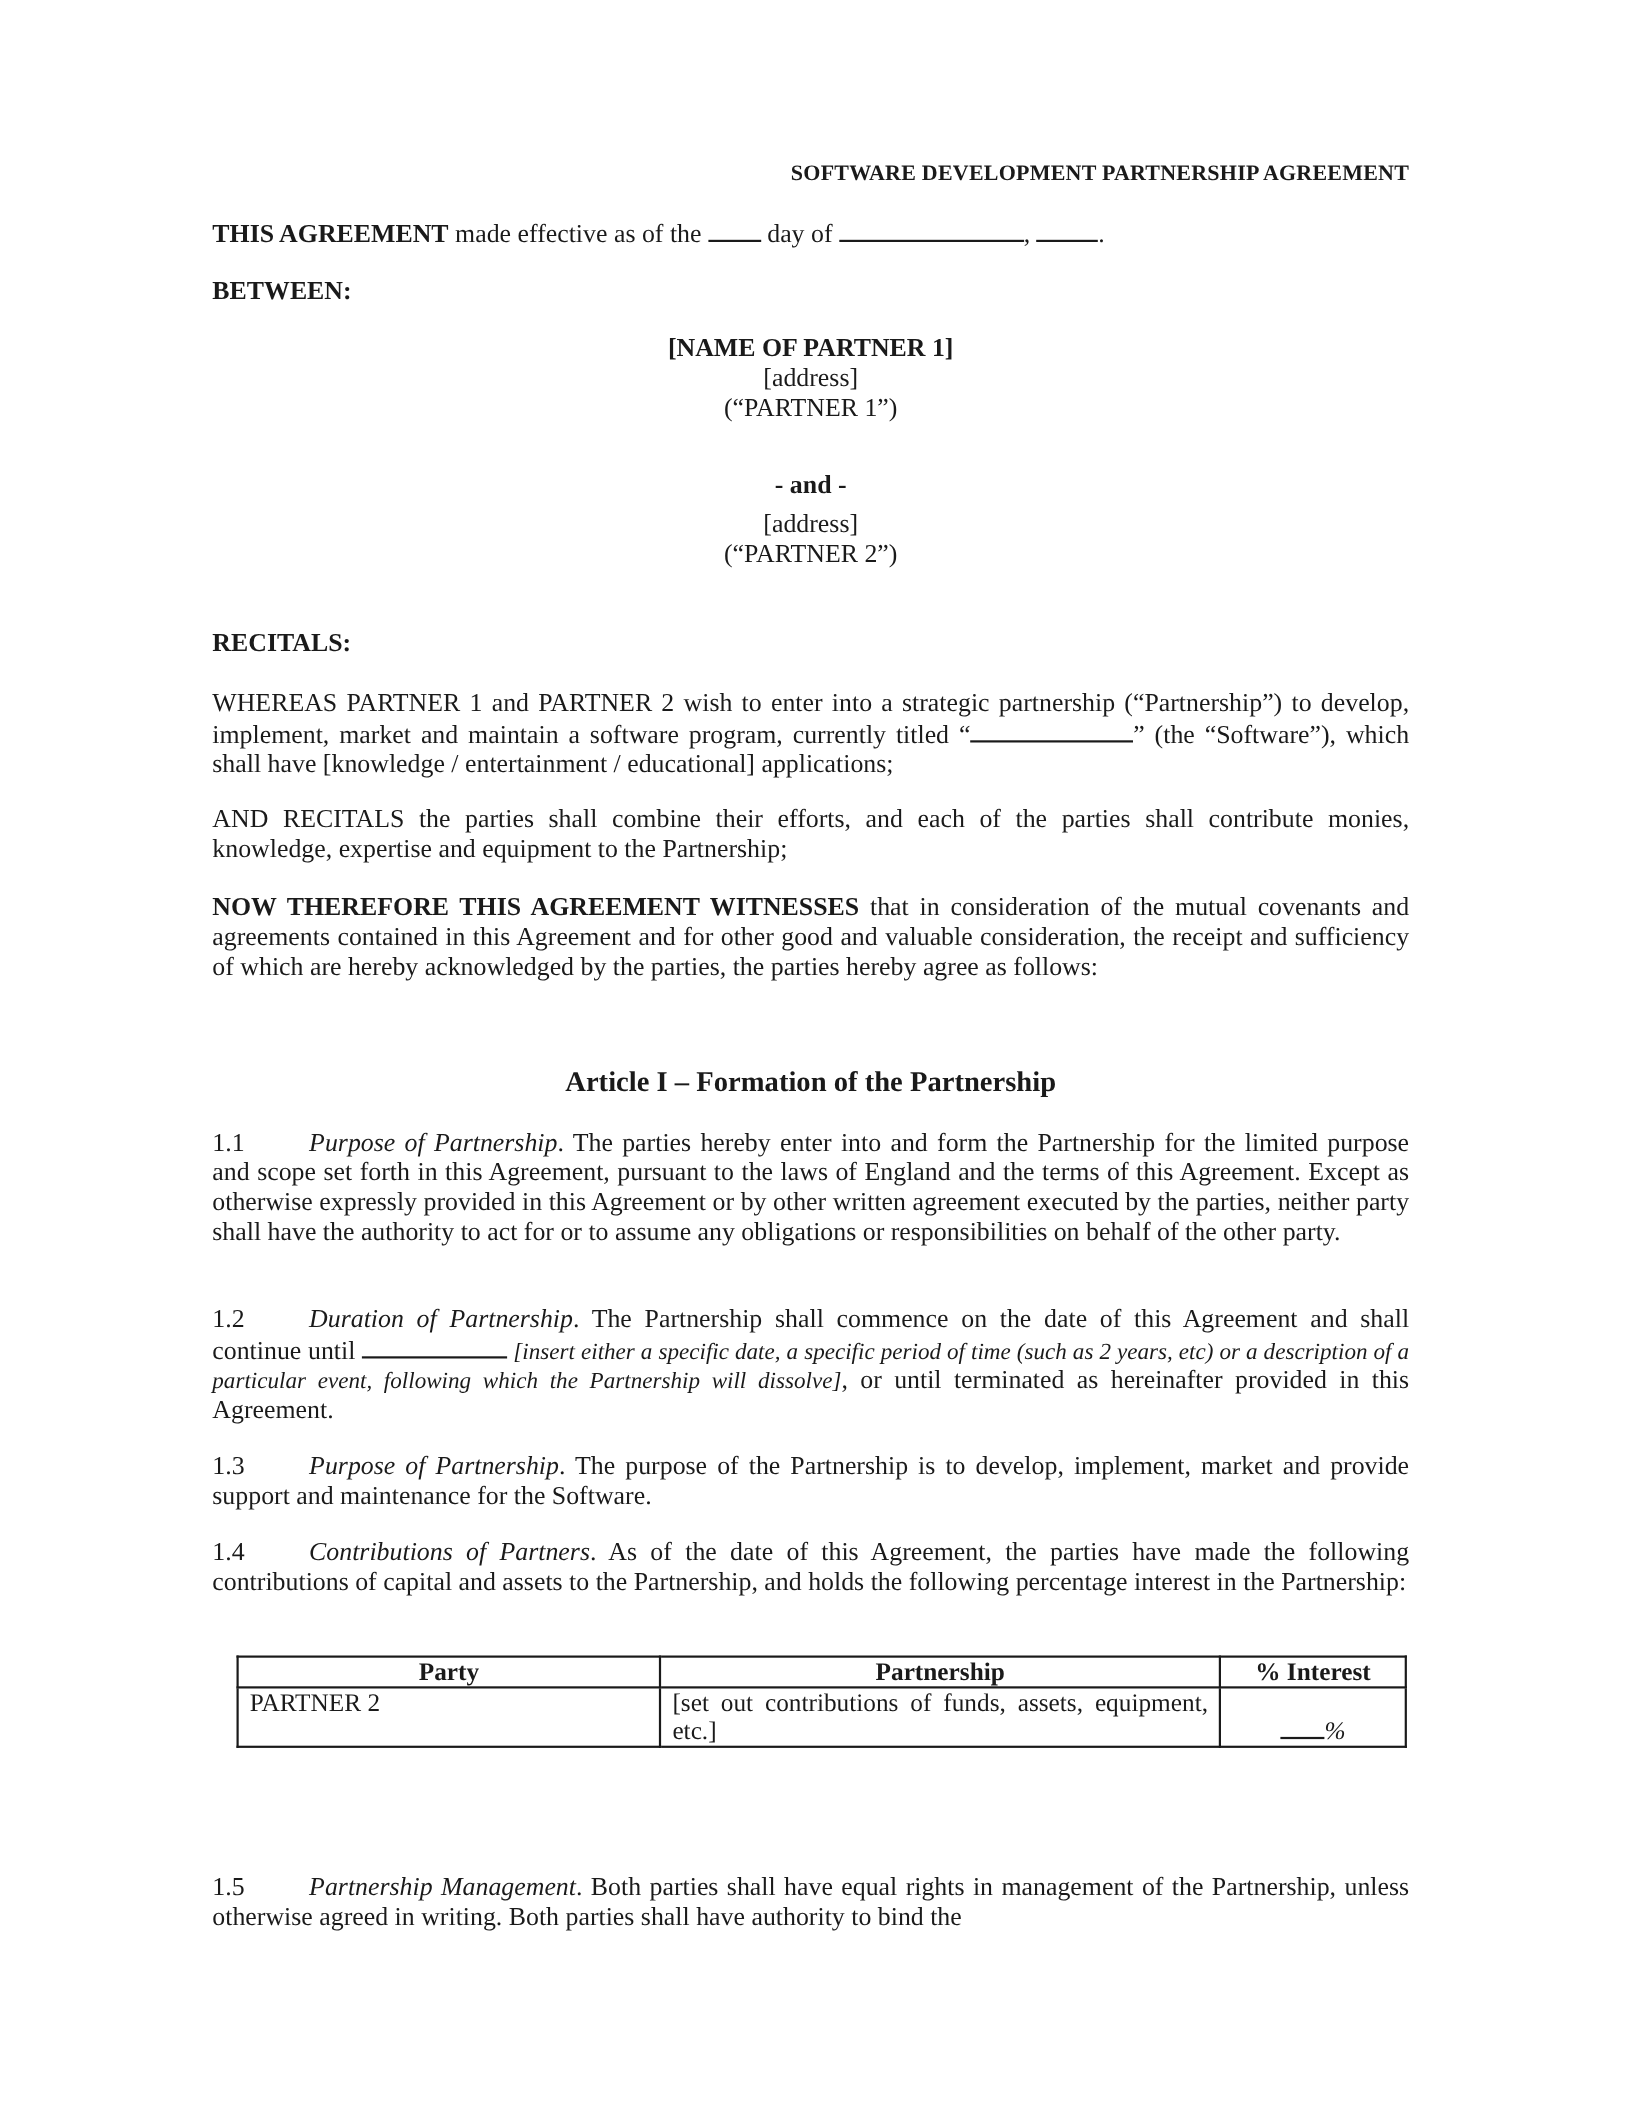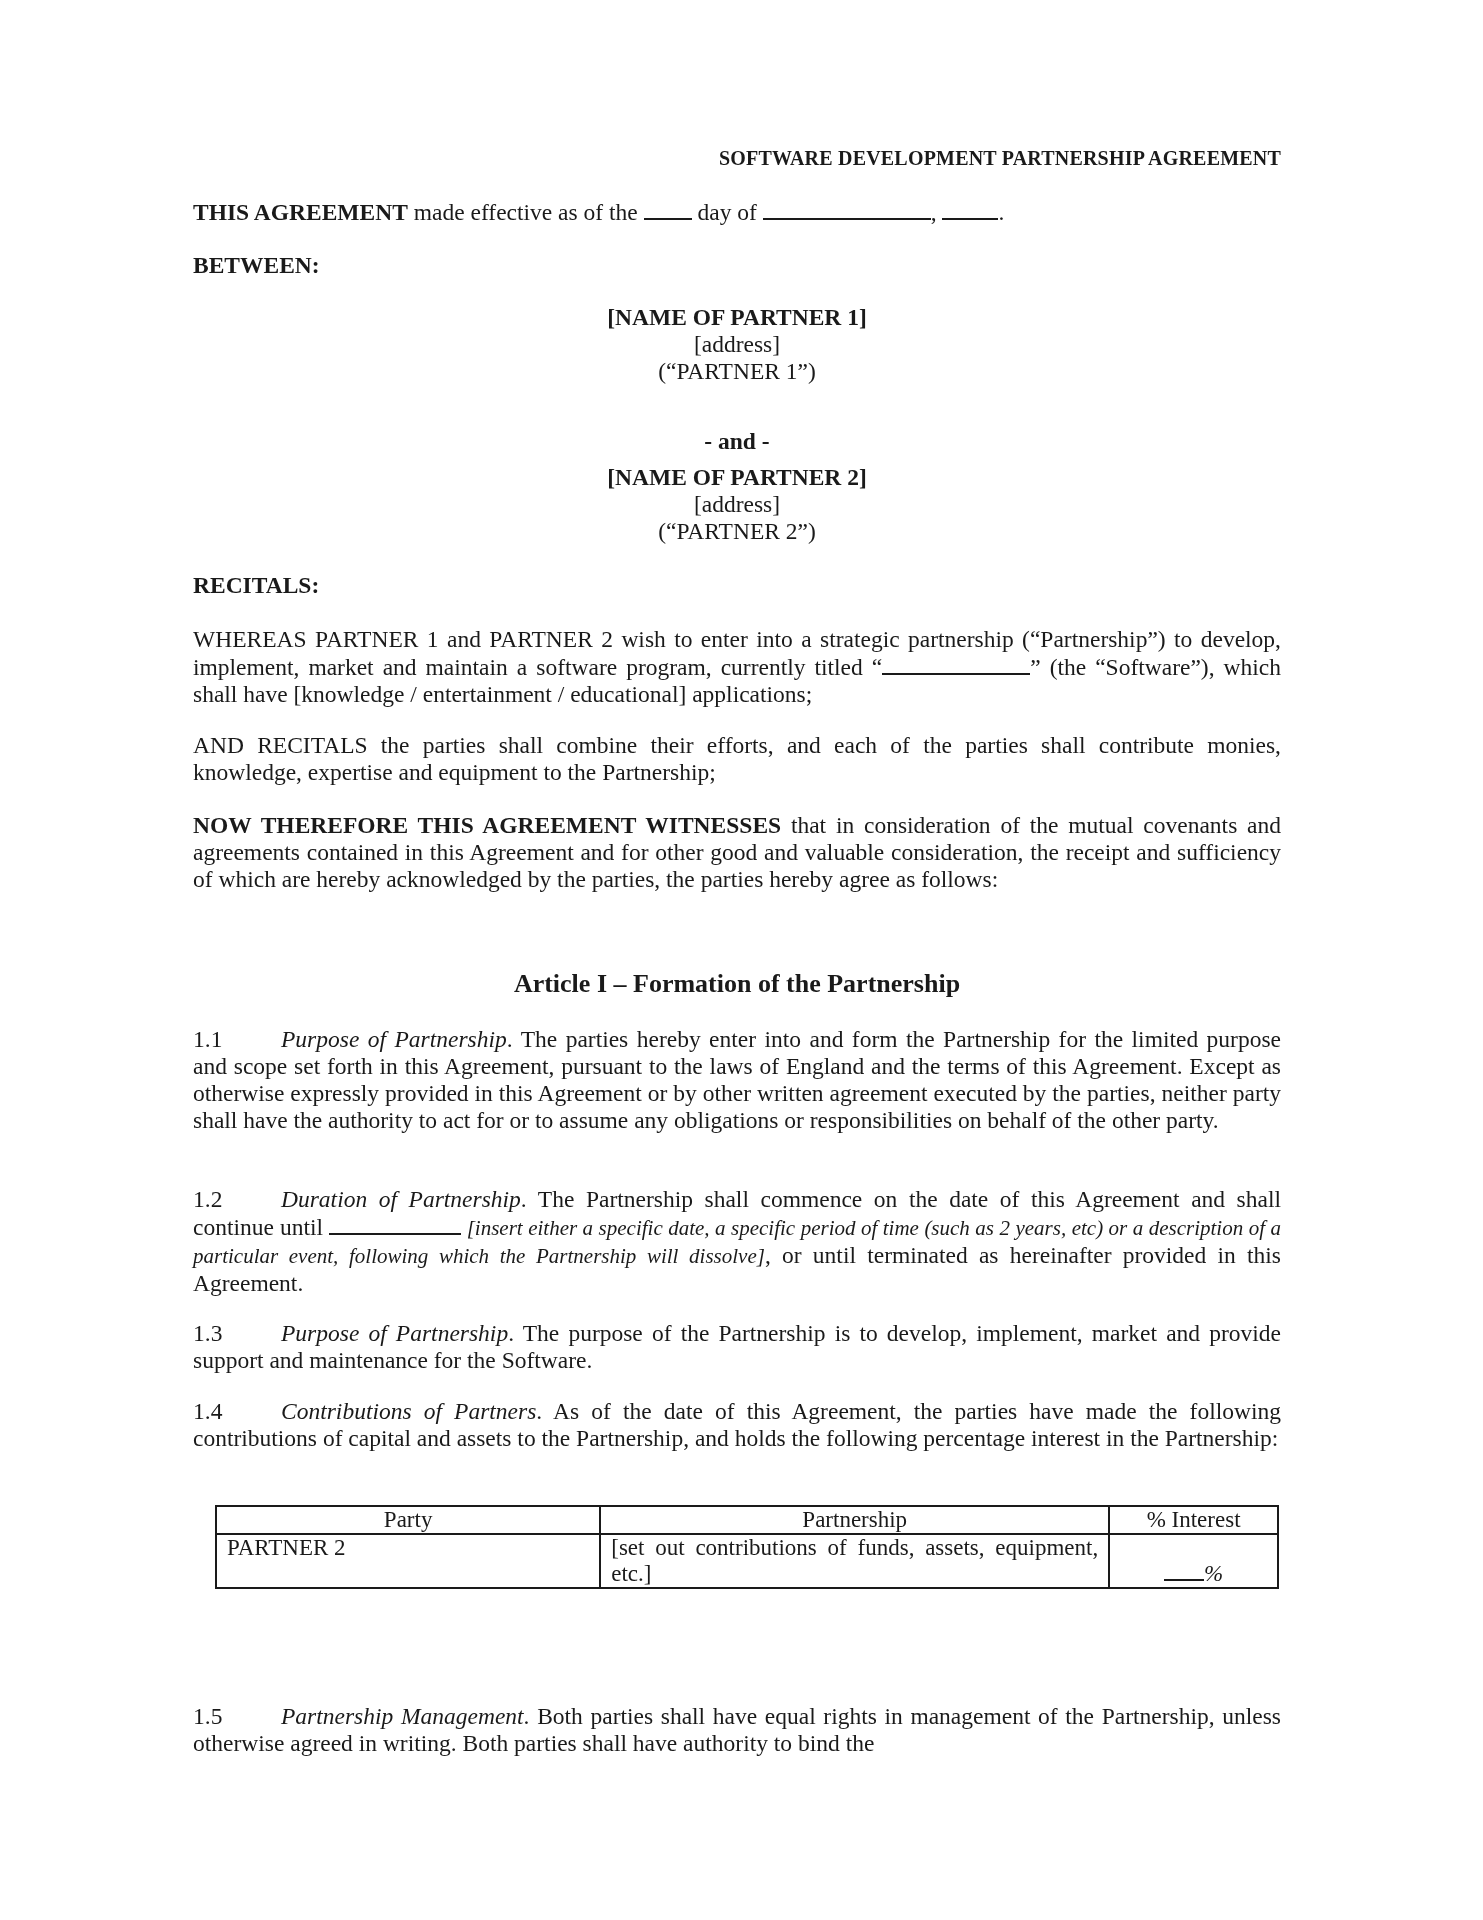--- a/index.html
+++ b/index.html
@@ -79,21 +79,21 @@
       border-collapse: collapse;
       font-size: 23px;
       line-height: 26px;
     }
     table.contrib th, table.contrib td {
       border: 2px solid #1a1a1a;
       padding: 0 10px;
       vertical-align: top;
     }
     table.contrib th {
-      font-weight: normal;
+      font-weight: bold;
       height: 26px;
     }
     table.contrib td.contrib-cell { text-align: justify; text-align-last: left; }
     table.contrib td.pct-cell { vertical-align: bottom; text-align: center; }
     .pct-blank {
       display: inline-block;
       width: 40px;
       border-bottom: 2px solid #1a1a1a;
       height: 20px;
     }
@@ -116,21 +116,20 @@
     <div class="b">[NAME OF PARTNER 1]</div>
     <div>[address]</div>
     <div>(“PARTNER 1”)</div>
   </div>
 
   <div class="center-block b" style="top:412px;margin-top:16px;">
     <div>- and -</div>
   </div>
 
   <div class="center-block" style="top:464px;">
-    <div class="b">[NAME OF PARTNER 2]</div>
     <div>[address]</div>
     <div>(“PARTNER 2”)</div>
   </div>
 
   <div class="line b" style="top:572px;">RECITALS:</div>
 
   <div class="para" style="top:626px;">
     <span>WHEREAS PARTNER 1 and PARTNER 2 wish to enter into a strategic partnership (“Partnership”) to develop, implement, market and maintain a software program, currently titled “</span><span class="blank" style="width:148px;"></span><span>” (the “Software”), which shall have [knowledge / entertainment / educational] applications;</span>
   </div>
 

